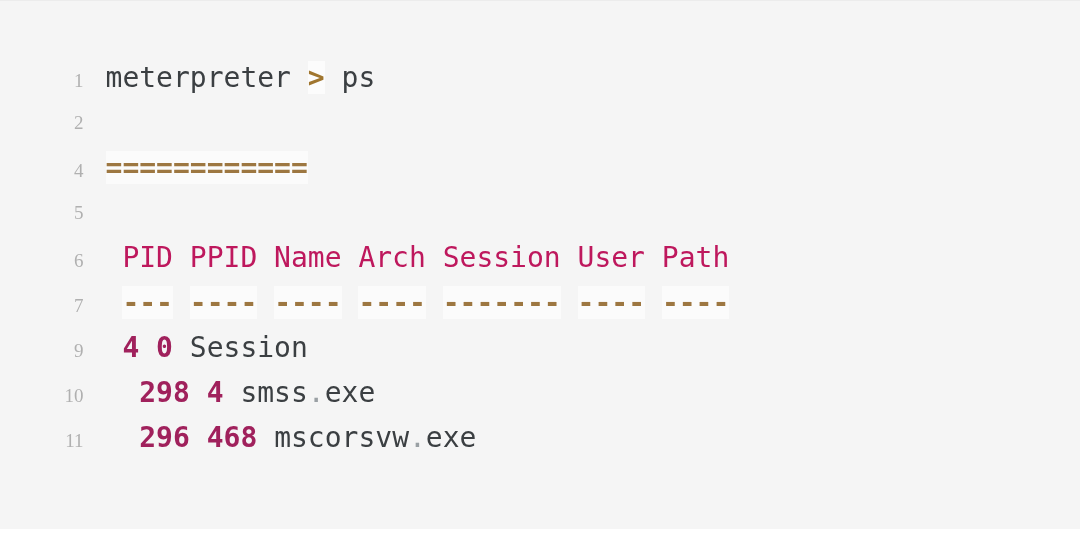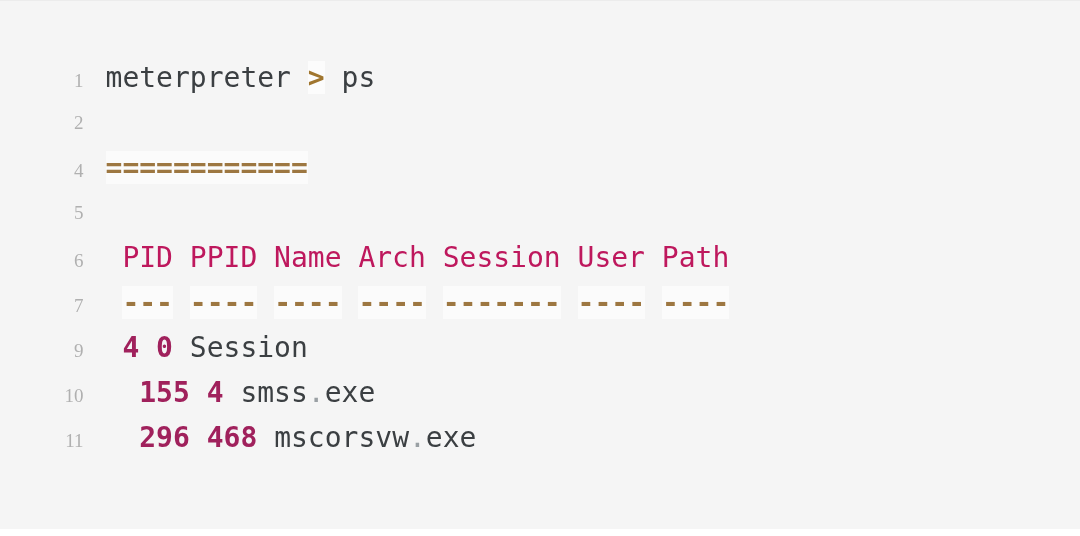--- a/index.html
+++ b/index.html
@@ -102,21 +102,21 @@
   <div class="code-line">
     <span class="ln">7</span><span class="code-text"><span class="tok-plain"> </span><span class="tok-rule">---</span><span> </span><span class="tok-rule">----</span><span> </span><span class="tok-rule">----</span><span> </span><span class="tok-rule">----</span><span> </span><span class="tok-rule">-------</span><span> </span><span class="tok-rule">----</span><span> </span><span class="tok-rule">----</span></span>
   </div>
 
 
   <div class="code-line">
     <span class="ln">9</span><span class="code-text"><span> </span><span class="tok-num">4</span><span> </span><span class="tok-num">0</span><span> </span><span class="tok-plain">Session</span></span>
   </div>
 
   <div class="code-line">
-    <span class="ln">10</span><span class="code-text"><span>  </span><span class="tok-num">155</span><span> </span><span class="tok-num">4</span><span> </span><span class="tok-plain">smss<span class="tok-dot">.</span>exe</span></span>
+    <span class="ln">10</span><span class="code-text"><span>  </span><span class="tok-num">298</span><span> </span><span class="tok-num">4</span><span> </span><span class="tok-plain">smss<span class="tok-dot">.</span>exe</span></span>
   </div>
 
   <div class="code-line">
     <span class="ln">11</span><span class="code-text"><span>  </span><span class="tok-num">296</span><span> </span><span class="tok-num">468</span><span> </span><span class="tok-plain">mscorsvw<span class="tok-dot">.</span>exe</span></span>
   </div>
 
   <div class="code-line">
     
   </div>
 

